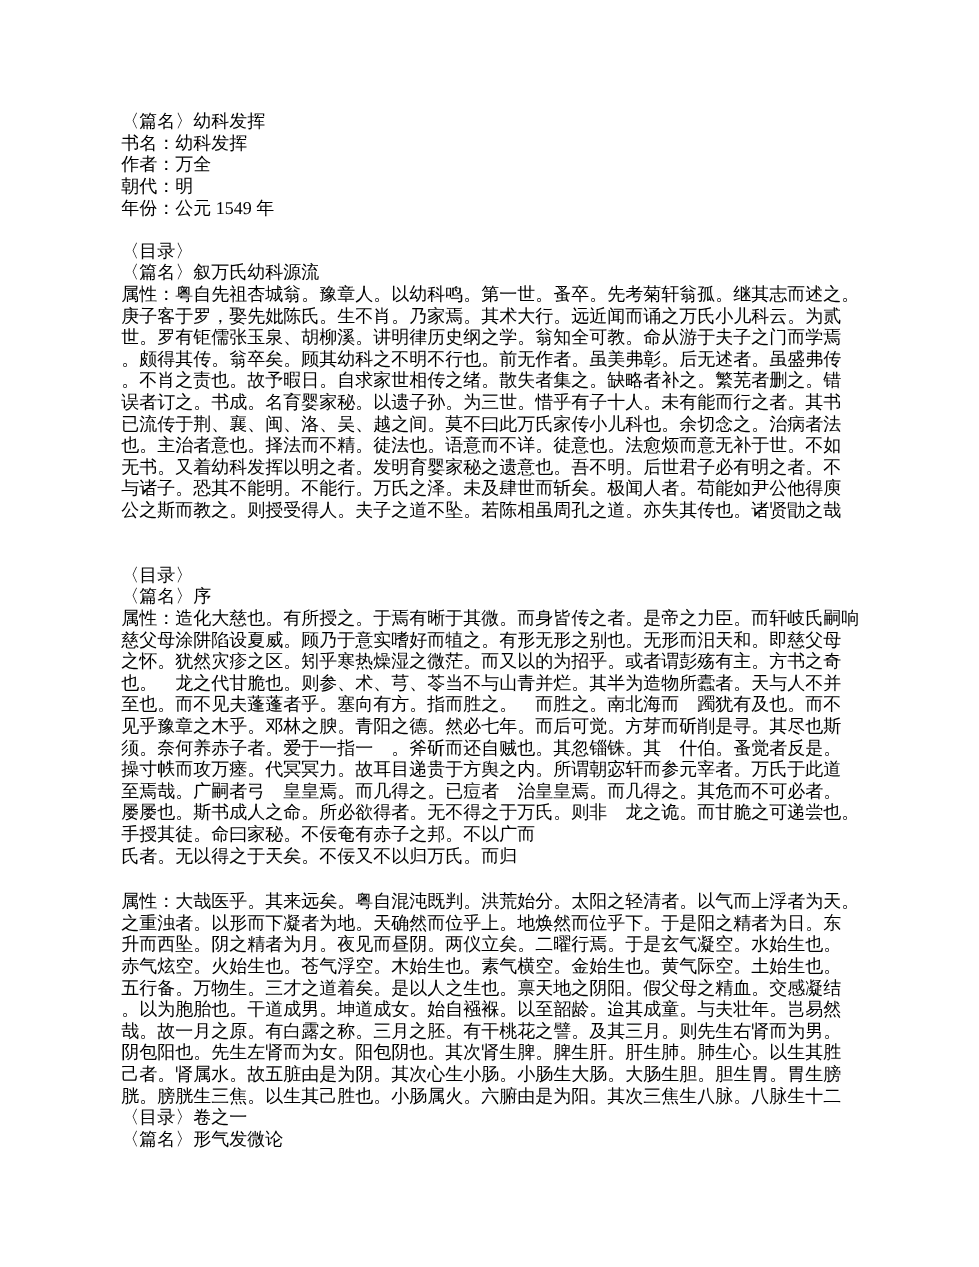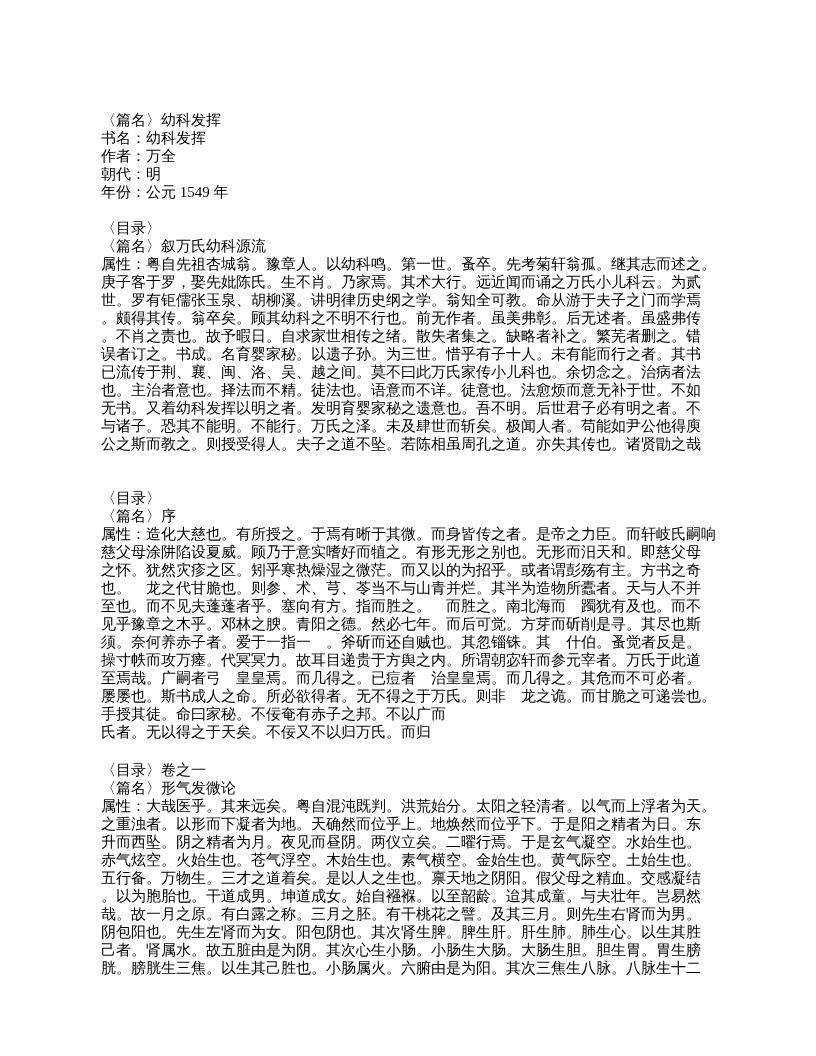--- a/index.html
+++ b/index.html
@@ -11,21 +11,20 @@
   body {
     width: 816px;
     height: 1056px;
     overflow: hidden;
     font-family: "Liberation Serif", "DejaVu Serif", serif;
   }
   .page {
     box-sizing: border-box;
     padding: 93px 90px 0 101px;
     width: 816px;
-    margin-top: 18px;
   }
   .text-block {
     font-size: 15px;
     line-height: 18px;
     white-space: pre-line;
     text-align: justify;
     text-justify: inter-ideograph;
     word-break: break-all;
     width: 625px;
   }
@@ -77,27 +76,27 @@
 见乎豫章之木乎。邓林之腴。青阳之德。然必七年。而后可觉。方芽而斫削是寻。其尽也斯
 须。奈何养赤子者。爱于一指一　。斧斫而还自贼也。其忽锱铢。其　什伯。蚤觉者反是。
 操寸帙而攻万瘗。代冥冥力。故耳目递贵于方舆之内。所谓朝宓轩而参元宰者。万氏于此道
 至焉哉。广嗣者弓　皇皇焉。而几得之。已痘者　治皇皇焉。而几得之。其危而不可必者。
 屡屡也。斯书成人之命。所必欲得者。无不得之于万氏。则非　龙之诡。而甘脆之可递尝也。
 手授其徒。命曰家秘。不佞奄有赤子之邦。不以广而
 氏者。无以得之于天矣。不佞又不以归万氏。而归</div>
   </div>
 
   <div class="section-3">
-    <div class="text-block">〈目录〉卷之一
-〈篇名〉形气发微论</div>
     <div class="text-block">属性：大哉医乎。其来远矣。粤自混沌既判。洪荒始分。太阳之轻清者。以气而上浮者为天。
 之重浊者。以形而下凝者为地。天确然而位乎上。地焕然而位乎下。于是阳之精者为日。东
 升而西坠。阴之精者为月。夜见而昼阴。两仪立矣。二曜行焉。于是玄气凝空。水始生也。
 赤气炫空。火始生也。苍气浮空。木始生也。素气横空。金始生也。黄气际空。土始生也。
 五行备。万物生。三才之道着矣。是以人之生也。禀天地之阴阳。假父母之精血。交感凝结
 。以为胞胎也。干道成男。坤道成女。始自襁褓。以至韶龄。迨其成童。与夫壮年。岂易然
 哉。故一月之原。有白露之称。三月之胚。有干桃花之譬。及其三月。则先生右肾而为男。
 阴包阳也。先生左肾而为女。阳包阴也。其次肾生脾。脾生肝。肝生肺。肺生心。以生其胜
 己者。肾属水。故五脏由是为阴。其次心生小肠。小肠生大肠。大肠生胆。胆生胃。胃生膀
 胱。膀胱生三焦。以生其己胜也。小肠属火。六腑由是为阳。其次三焦生八脉。八脉生十二</div>
+    <div class="text-block">〈目录〉卷之一
+〈篇名〉形气发微论</div>
   </div>
 
 </div>
 
 </body></html>

